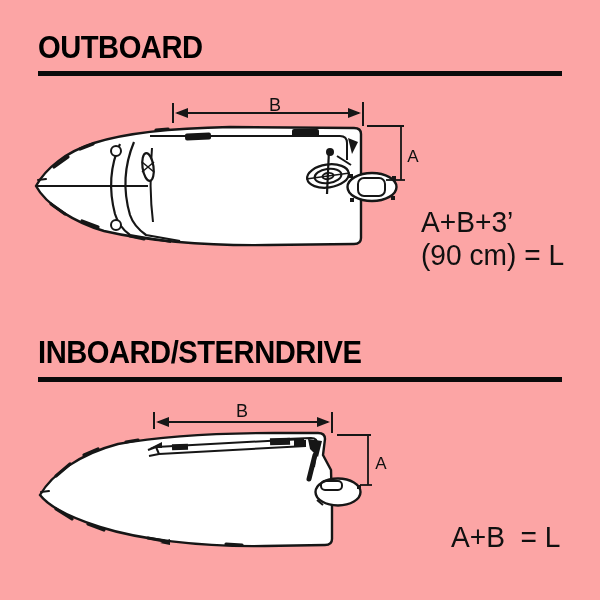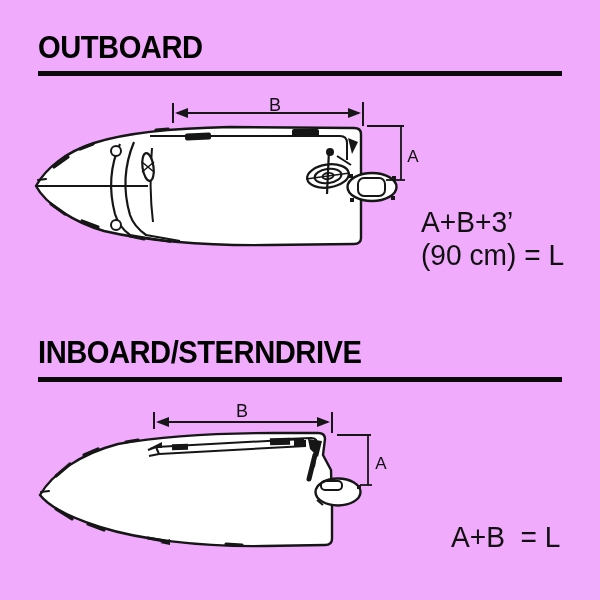--- a/index.html
+++ b/index.html
@@ -1,17 +1,17 @@
 <!DOCTYPE html>
 <html><head>
 <meta charset="utf-8">
 <style>
   html,body{margin:0;padding:0;background:#fff;}
   #canvas{
-    position:relative;width:600px;height:600px;background:#f0abfc;
+    position:relative;width:600px;height:600px;background:#fca5a5;
     font-family:"Liberation Sans",sans-serif;overflow:hidden;
   }
   .heading{
     position:absolute;left:38px;margin:0;color:#000;
     font:700 31px/1 "Liberation Sans",sans-serif;letter-spacing:-0.5px;
     transform:scaleX(0.94);transform-origin:left top;white-space:nowrap;
   }
   #heading-outboard{top:32px;}
   #heading-inboard{top:337px;}
   .rule{position:absolute;left:38px;width:524px;height:5px;background:#0a0a0a;}

